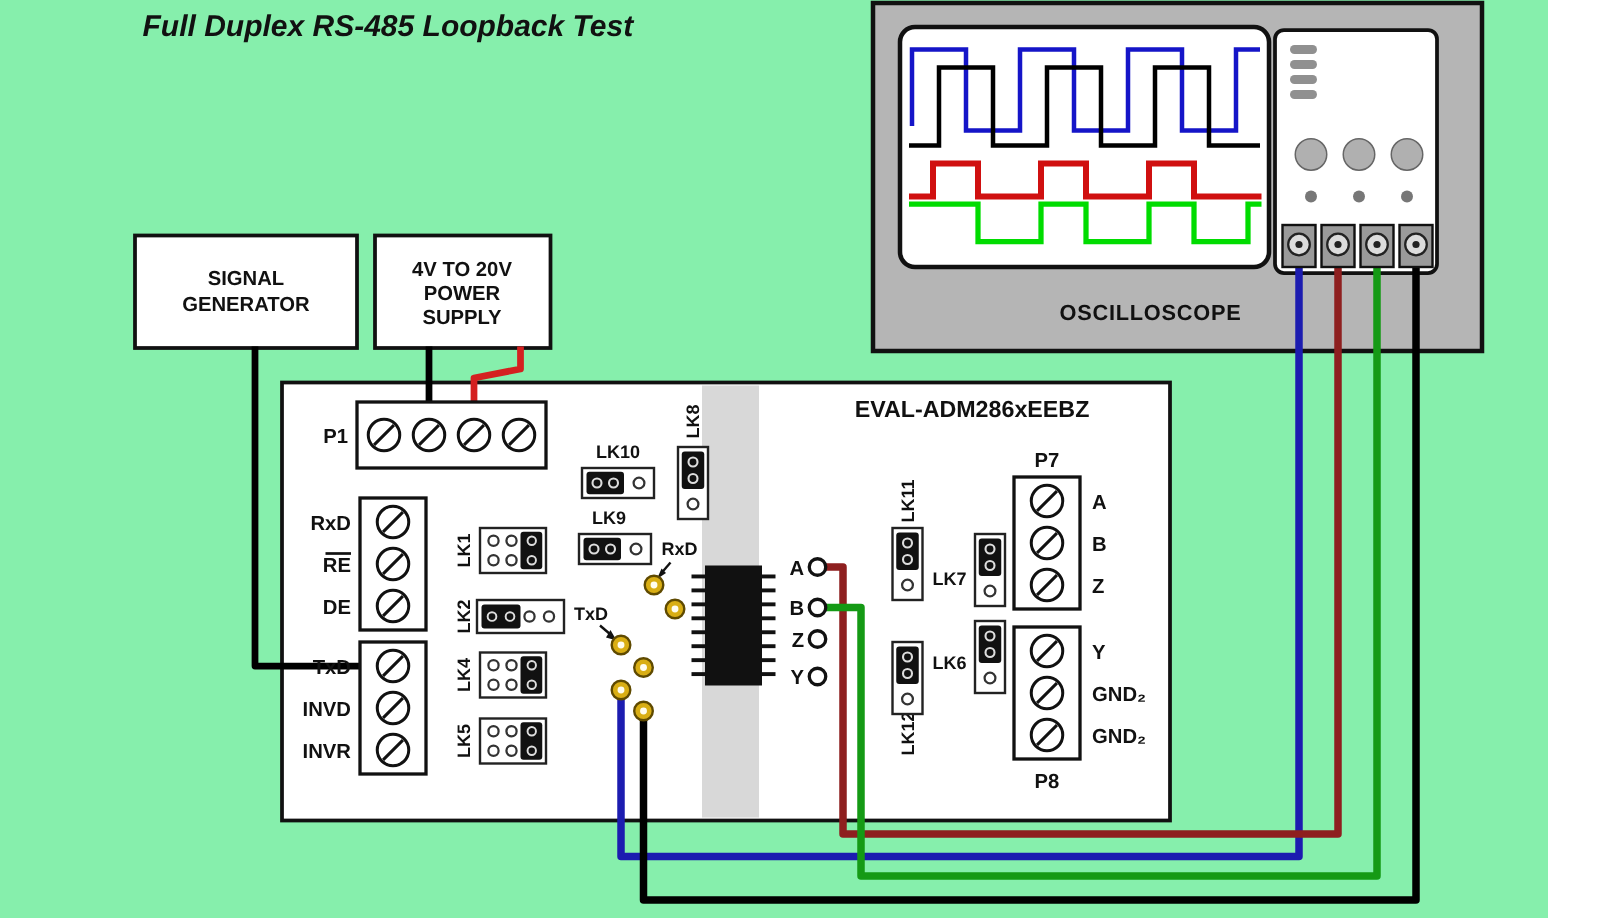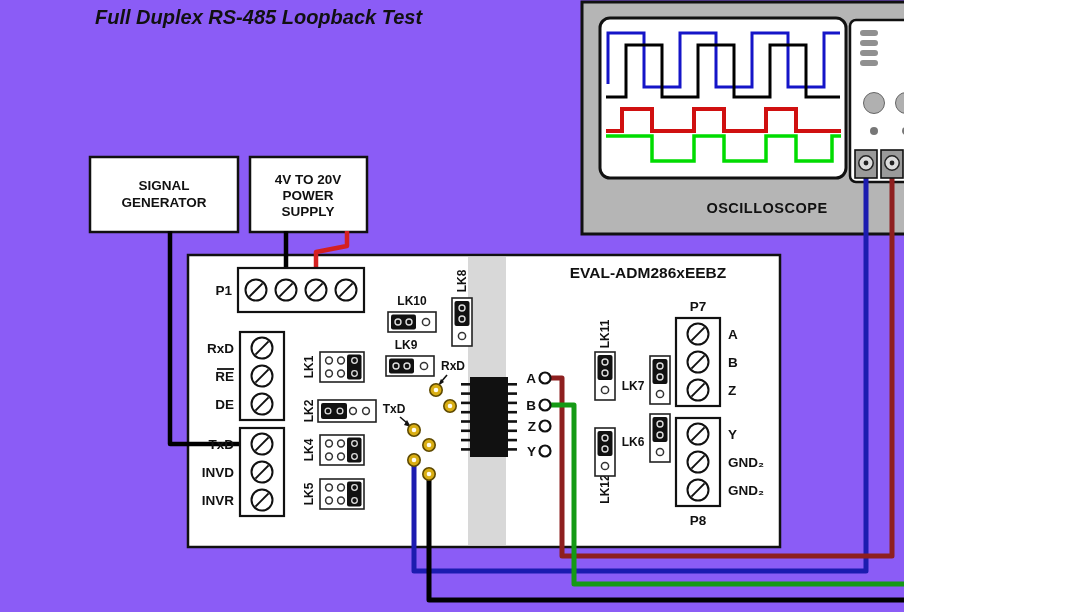--- a/index.html
+++ b/index.html
@@ -1,16 +1,16 @@
 <!DOCTYPE html>
 <html><head>
 <meta charset="utf-8">
 <style>
   html,body{margin:0;padding:0;background:#fff;}
-  .stage{position:relative;width:904px;height:612px;background:#8b5cf6;overflow:hidden;
+  .stage{position:relative;width:1032px;height:612px;background:#86efac;overflow:hidden;
          font-family:"Liberation Sans","DejaVu Sans",sans-serif;}
   svg text{fill:#111;font-family:"Liberation Sans","DejaVu Sans",sans-serif;}
   .title-t{font-size:20px;font-weight:bold;font-style:italic;}
   .box-t  {font-size:13.5px;font-weight:bold;}
   .lbl    {font-size:13.5px;font-weight:bold;}
   .sm     {font-size:12px;font-weight:bold;}
   .name-t {font-size:15.5px;font-weight:bold;}
   .scope-t{font-size:14.5px;font-weight:bold;letter-spacing:.5px;}
 </style>
 </head>

